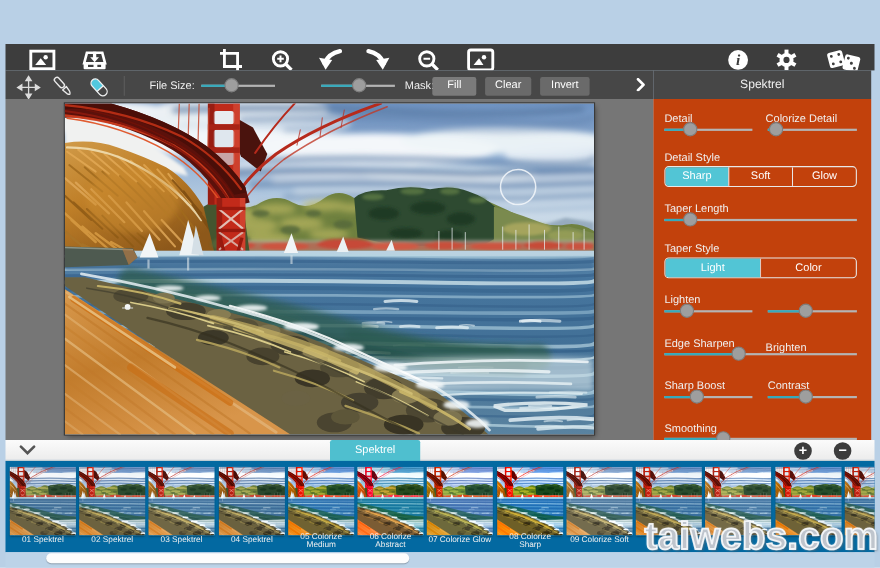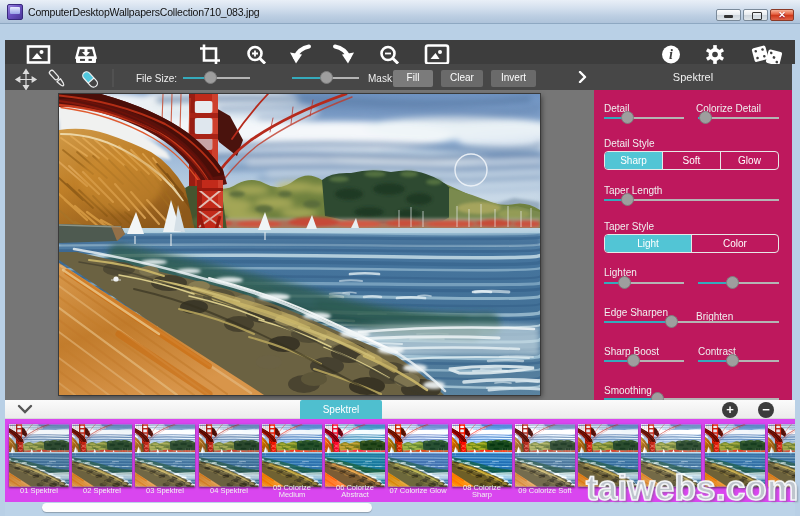--- a/index.html
+++ b/index.html
@@ -25,62 +25,55 @@
 #menubar { position:absolute; left:5px; top:25px; width:790px; height:15px; background:#282828; color:#f2f2f2; font-size:11px; }
 #menubar span { position:absolute; top:2px; }
 
 #toolbar { position:absolute; left:5px; top:40px; width:790px; height:24px; background:#3d3d3d; }
 
 #optrow { position:absolute; left:5px; top:64px; width:589px; height:26px; background:#474747; color:#ececec; font-size:10px; }
 #phead { position:absolute; left:594px; top:64px; width:198px; height:26px; background:#474747; color:#f0f0f0; font-size:11px; text-align:center; line-height:26px; }
 .mbtn { position:absolute; top:6px; height:17px; border-radius:2px; color:#fff; font-size:10px; text-align:center; line-height:16px; background:#6a6a6a; }
 
 #canvasarea { position:absolute; left:5px; top:90px; width:589px; height:310px; background:#767676; }
-#panel { position:absolute; left:594px; top:90px; width:198px; height:310px; background:#be185d; color:#f0f0f0; font-size:10px; overflow:hidden; }
+#panel { position:absolute; left:594px; top:90px; width:198px; height:310px; background:#c2410c; color:#f0f0f0; font-size:10px; overflow:hidden; }
 #pic { position:absolute; left:54px; top:4px; width:481px; height:301px; box-shadow:0 0 0 1px #3a3a3a, 2px 2px 5px rgba(0,0,0,.45); }
 
 .trk { position:absolute; height:2px; background:#b4b4b4; }
 .tfill { position:absolute; height:2px; background:#35aabc; }
 .hnd { position:absolute; width:13px; height:13px; border-radius:50%; background:#9e9e9e; border:1px solid #7e7e7e; }
 .plabel { position:absolute; color:#f0f0f0; font-size:10px; }
 .seg { position:absolute; border:1px solid #e8e8e8; border-radius:4px; height:19px; display:flex; }
 .seg div { flex:1; text-align:center; line-height:17px; font-size:10px; color:#fff; border-left:1px solid #e8e8e8; }
 .seg div:first-child { border-left:none; }
 .seg .on { background:#52c5d5; }
 .seg div:first-child { border-radius:3px 0 0 3px; }
 .seg div:last-child { border-radius:0 3px 3px 0; }
 
 #whitebar { position:absolute; left:5px; top:400px; width:790px; height:19px;
   background:linear-gradient(#fbfbfb,#ececec); border-bottom:1px solid #d8d8d8; }
 #tab { position:absolute; left:295px; top:0px; width:82px; height:19px; background:#4fbfcf;
   border-radius:2px 2px 0 0; color:#fff; font-size:10px; text-align:center; line-height:19px; }
 .circ { position:absolute; top:2px; width:16px; height:16px; border-radius:50%; background:#3c3c3c;
   color:#fff; text-align:center; line-height:15px; font-size:13px; font-weight:bold; }
 
-#thumbs { position:absolute; left:5px; top:419px; width:790px; height:83px; background:#d946ef; overflow:hidden; }
+#thumbs { position:absolute; left:5px; top:419px; width:790px; height:83px; background:#0369a1; overflow:hidden; }
 .th { position:absolute; top:5px; width:60px; height:63px; overflow:hidden; box-shadow:0 1px 2px rgba(0,0,0,.5); }
 .th svg { position:absolute; left:-20px; top:0; width:100px; height:63px; }
 .tl { position:absolute; top:69px; width:60px; color:#f0f0f0; font-size:7.5px; text-align:center; line-height:6.5px; }
 
 #scrollarea { position:absolute; left:5px; top:502px; width:790px; height:14px; background:#bcd3e8; }
 #pill { position:absolute; left:37px; top:1px; width:330px; height:9px; background:#fdfdfd; border-radius:5px; box-shadow:0 1px 1px rgba(0,0,0,.25); }
 #wm { position:absolute; left:586px; top:468px; width:214px; color:#bfc5cd; font-size:35px; font-weight:bold; letter-spacing:0.2px;
   -webkit-text-stroke:1.6px rgba(246,248,250,.95);
   text-shadow:0 0 2px rgba(255,255,255,.9), 2px 2px 2px rgba(90,95,102,.45); z-index:50; }
 </style>
 </head>
 <body>
 <div id="win">
-  <div id="titlebar">
-    <div id="ticon"></div>
-    <div id="ttext">ComputerDesktopWallpapersCollection710_083.jpg</div>
-    <div class="wbtn" id="bmin"></div>
-    <div class="wbtn" id="bmax"></div>
-    <div class="wbtn" id="bclose"></div>
-  </div>
   <div id="toolbar">
   <svg width="790" height="24" viewBox="0 0 790 24">
 
     <g transform="translate(33.5,14.5)">
       <rect x="-10.5" y="-8" width="21" height="16" fill="none" stroke="#fff" stroke-width="2.6"></rect>
       <circle cx="3" cy="-2.5" r="2" fill="#fff"></circle>
       <path d="M-6.5 4.5 L-1.5 -1.5 L3.5 4.5 Z" fill="#fff"></path>
     </g>
 
     <g transform="translate(81,14.5)">

